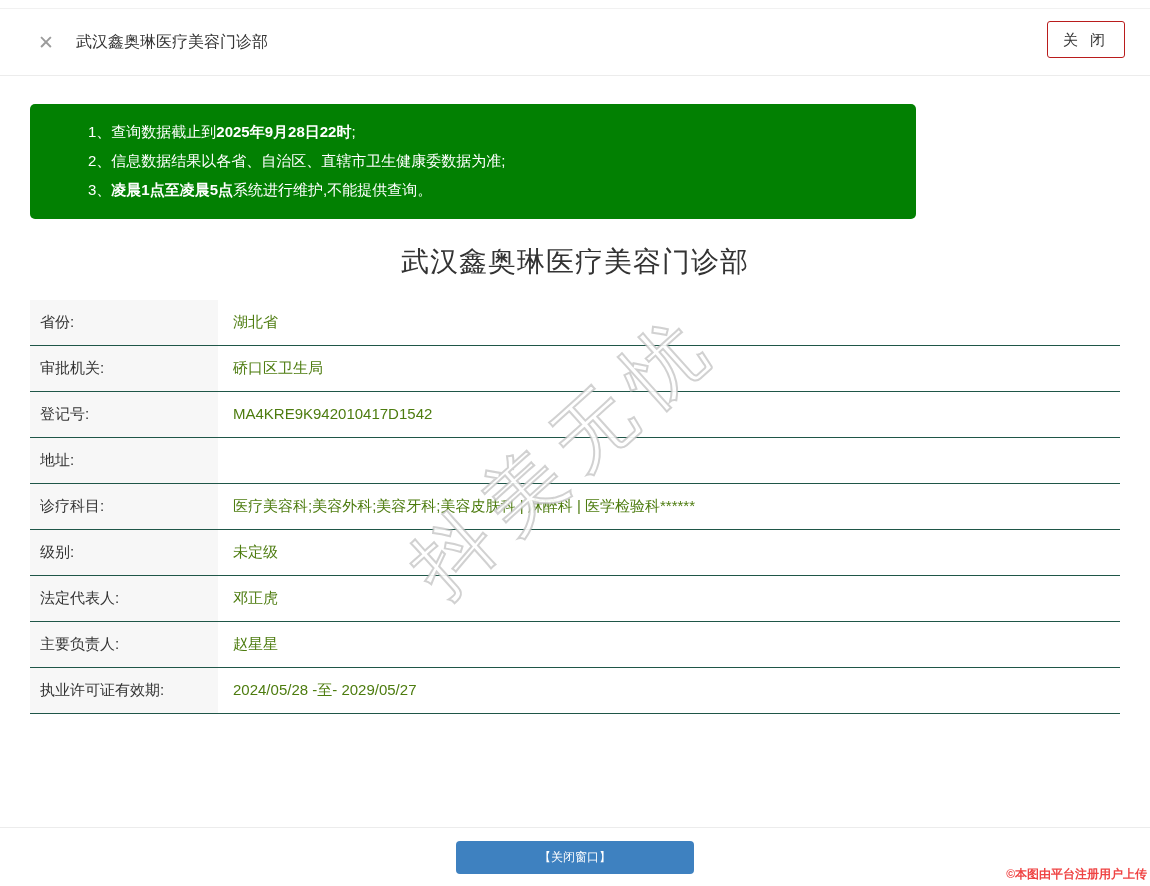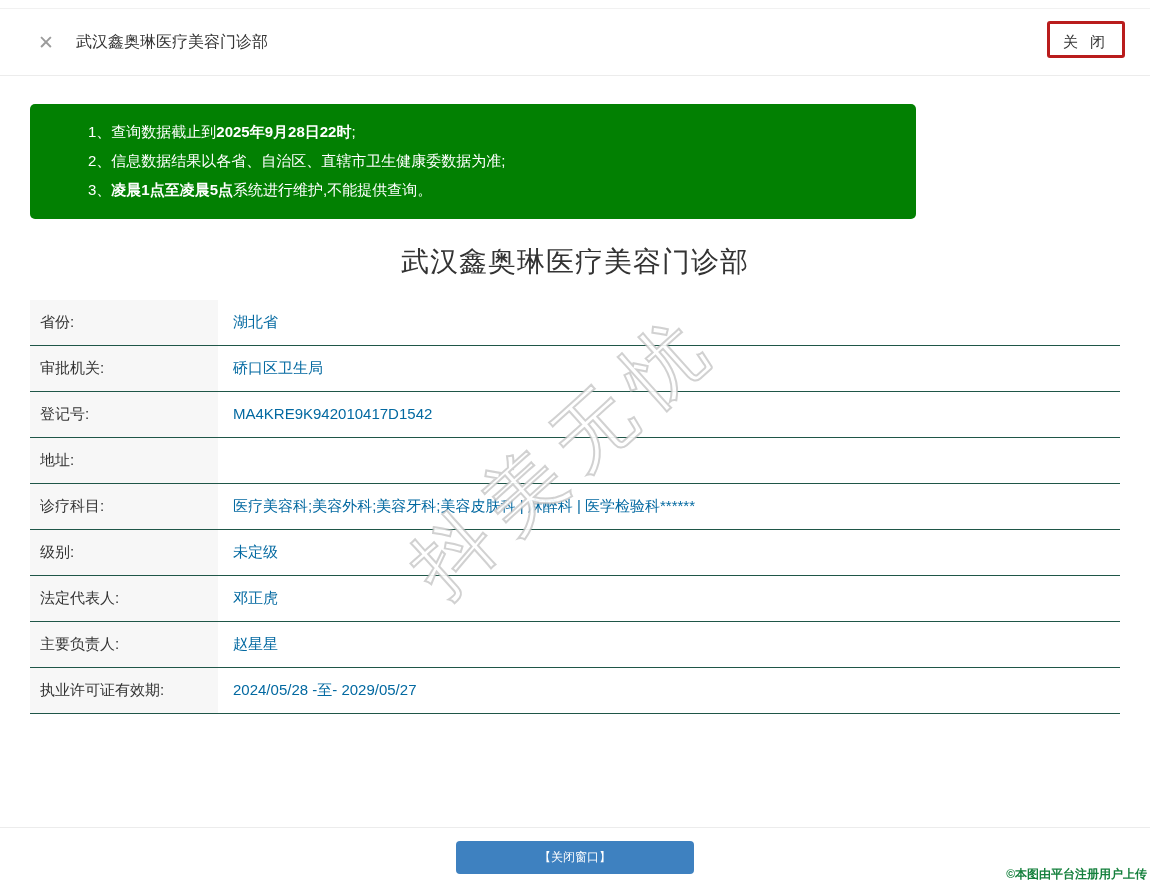--- a/index.html
+++ b/index.html
@@ -9,54 +9,54 @@
 
   .top-edge { position:absolute; top:8px; left:0; width:100%; border-top:1px solid #f1f1f1; }
 
   
   .header { position:absolute; top:9px; left:0; width:100%; height:67px;
     border-bottom:1px solid #ececec; background:#fff; }
   .header-inner { display:flex; align-items:center; height:100%; padding-left:38px; }
   .close-x { font-size:19px; color:#9b9b9b; cursor:pointer; line-height:1; }
   .header-title { margin-left:22px; font-size:16px; color:#333; }
   .header-close-btn { position:absolute; right:25px; top:12px; width:78px; height:37px;
-    background:#fff; border:3px solid #b91c1c; border-radius:3px; font-size:15px;
+    background:#fff; border:1px solid #b91c1c; border-radius:3px; font-size:15px;
     color:#333; text-align:center; line-height:35px; cursor:pointer; letter-spacing:4px; }
 
   
   .notice { position:absolute; top:104px; left:30px; width:886px; background:#028002;
     border-radius:5px; color:#fff; padding:13px 20px 15px 58px; font-size:15px; line-height:29px; }
   .notice .b { font-weight:bold; }
 
   
   .main-title { position:absolute; top:243px; left:0; width:100%; text-align:center;
     font-size:28px; color:#333; font-weight:400; letter-spacing:1px; }
 
   
   .info-table { position:absolute; top:300px; left:30px; width:1090px; }
   .row { display:flex; border-bottom:1px solid #1f5648; font-size:15px; }
   .row .label { width:188px; background:#f7f7f7; padding:13px 0 13px 10px; color:#333; }
-  .row .value { flex:1; padding:13px 0 13px 15px; color:#0369a1; }
+  .row .value { flex:1; padding:13px 0 13px 15px; color:#4d7c0f; }
 
   
   .watermark { position:absolute; left:565px; top:455px;
     transform:translate(-50%,-50%) rotate(-42deg);
     font-size:78px; letter-spacing:16px; white-space:nowrap;
     color:rgba(255,255,255,0.92);
     -webkit-text-stroke:2px rgba(185,185,185,0.65);
     pointer-events:none; z-index:5; }
 
   
   .footer-line { position:absolute; top:827px; left:0; width:100%; border-top:1px solid #ececec; }
   .footer-btn { position:absolute; top:841px; left:50%; transform:translateX(-50%);
     width:238px; height:33px; background:#3e81c0; border:none; border-radius:4px;
     color:#fff; font-size:12px; cursor:pointer; line-height:33px; text-align:center;
     font-family:"Liberation Sans","DejaVu Sans",sans-serif; }
   .copyright { position:absolute; right:3px; bottom:3px; font-size:12px; font-weight:bold;
-    color:#15803d;
+    color:#ef4444;
     text-shadow:-1px -1px 0 #fff, 1px -1px 0 #fff, -1px 1px 0 #fff, 1px 1px 0 #fff, 0 0 2px #fff; }
 </style>
 </head>
 <body>
 
 <div class="page">
 
   <div class="top-edge"></div>
 
   <div class="header">

